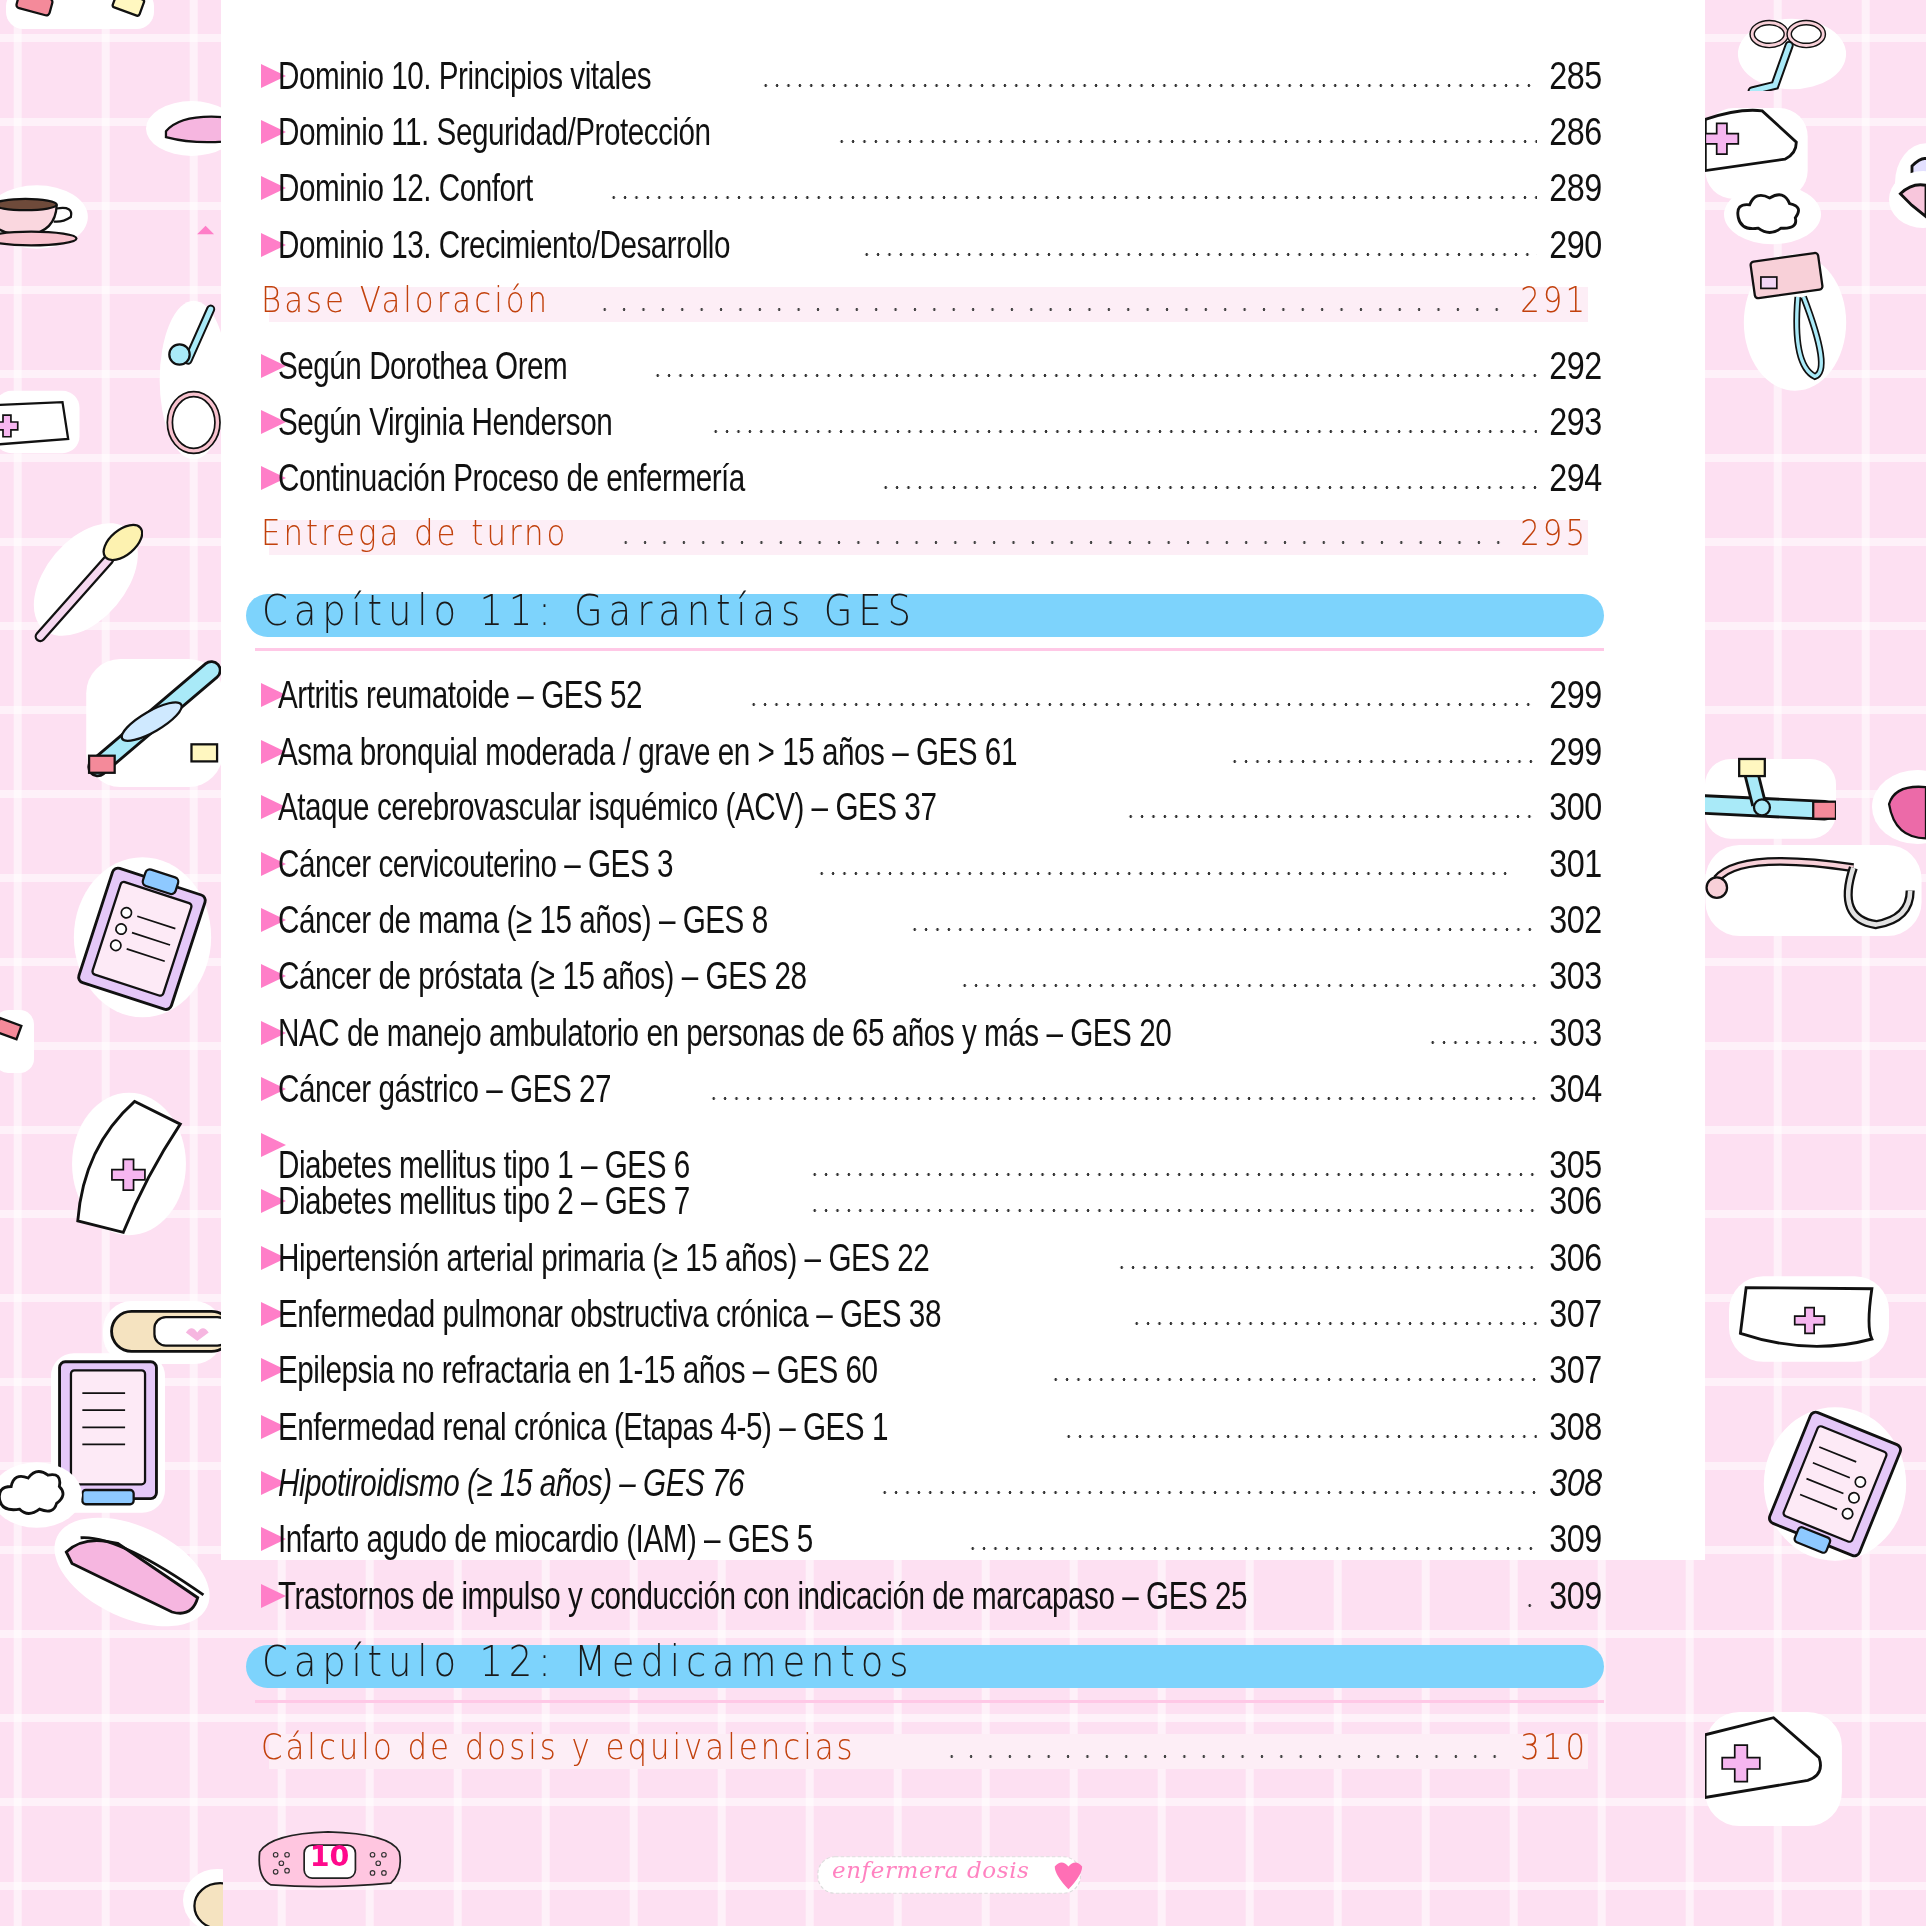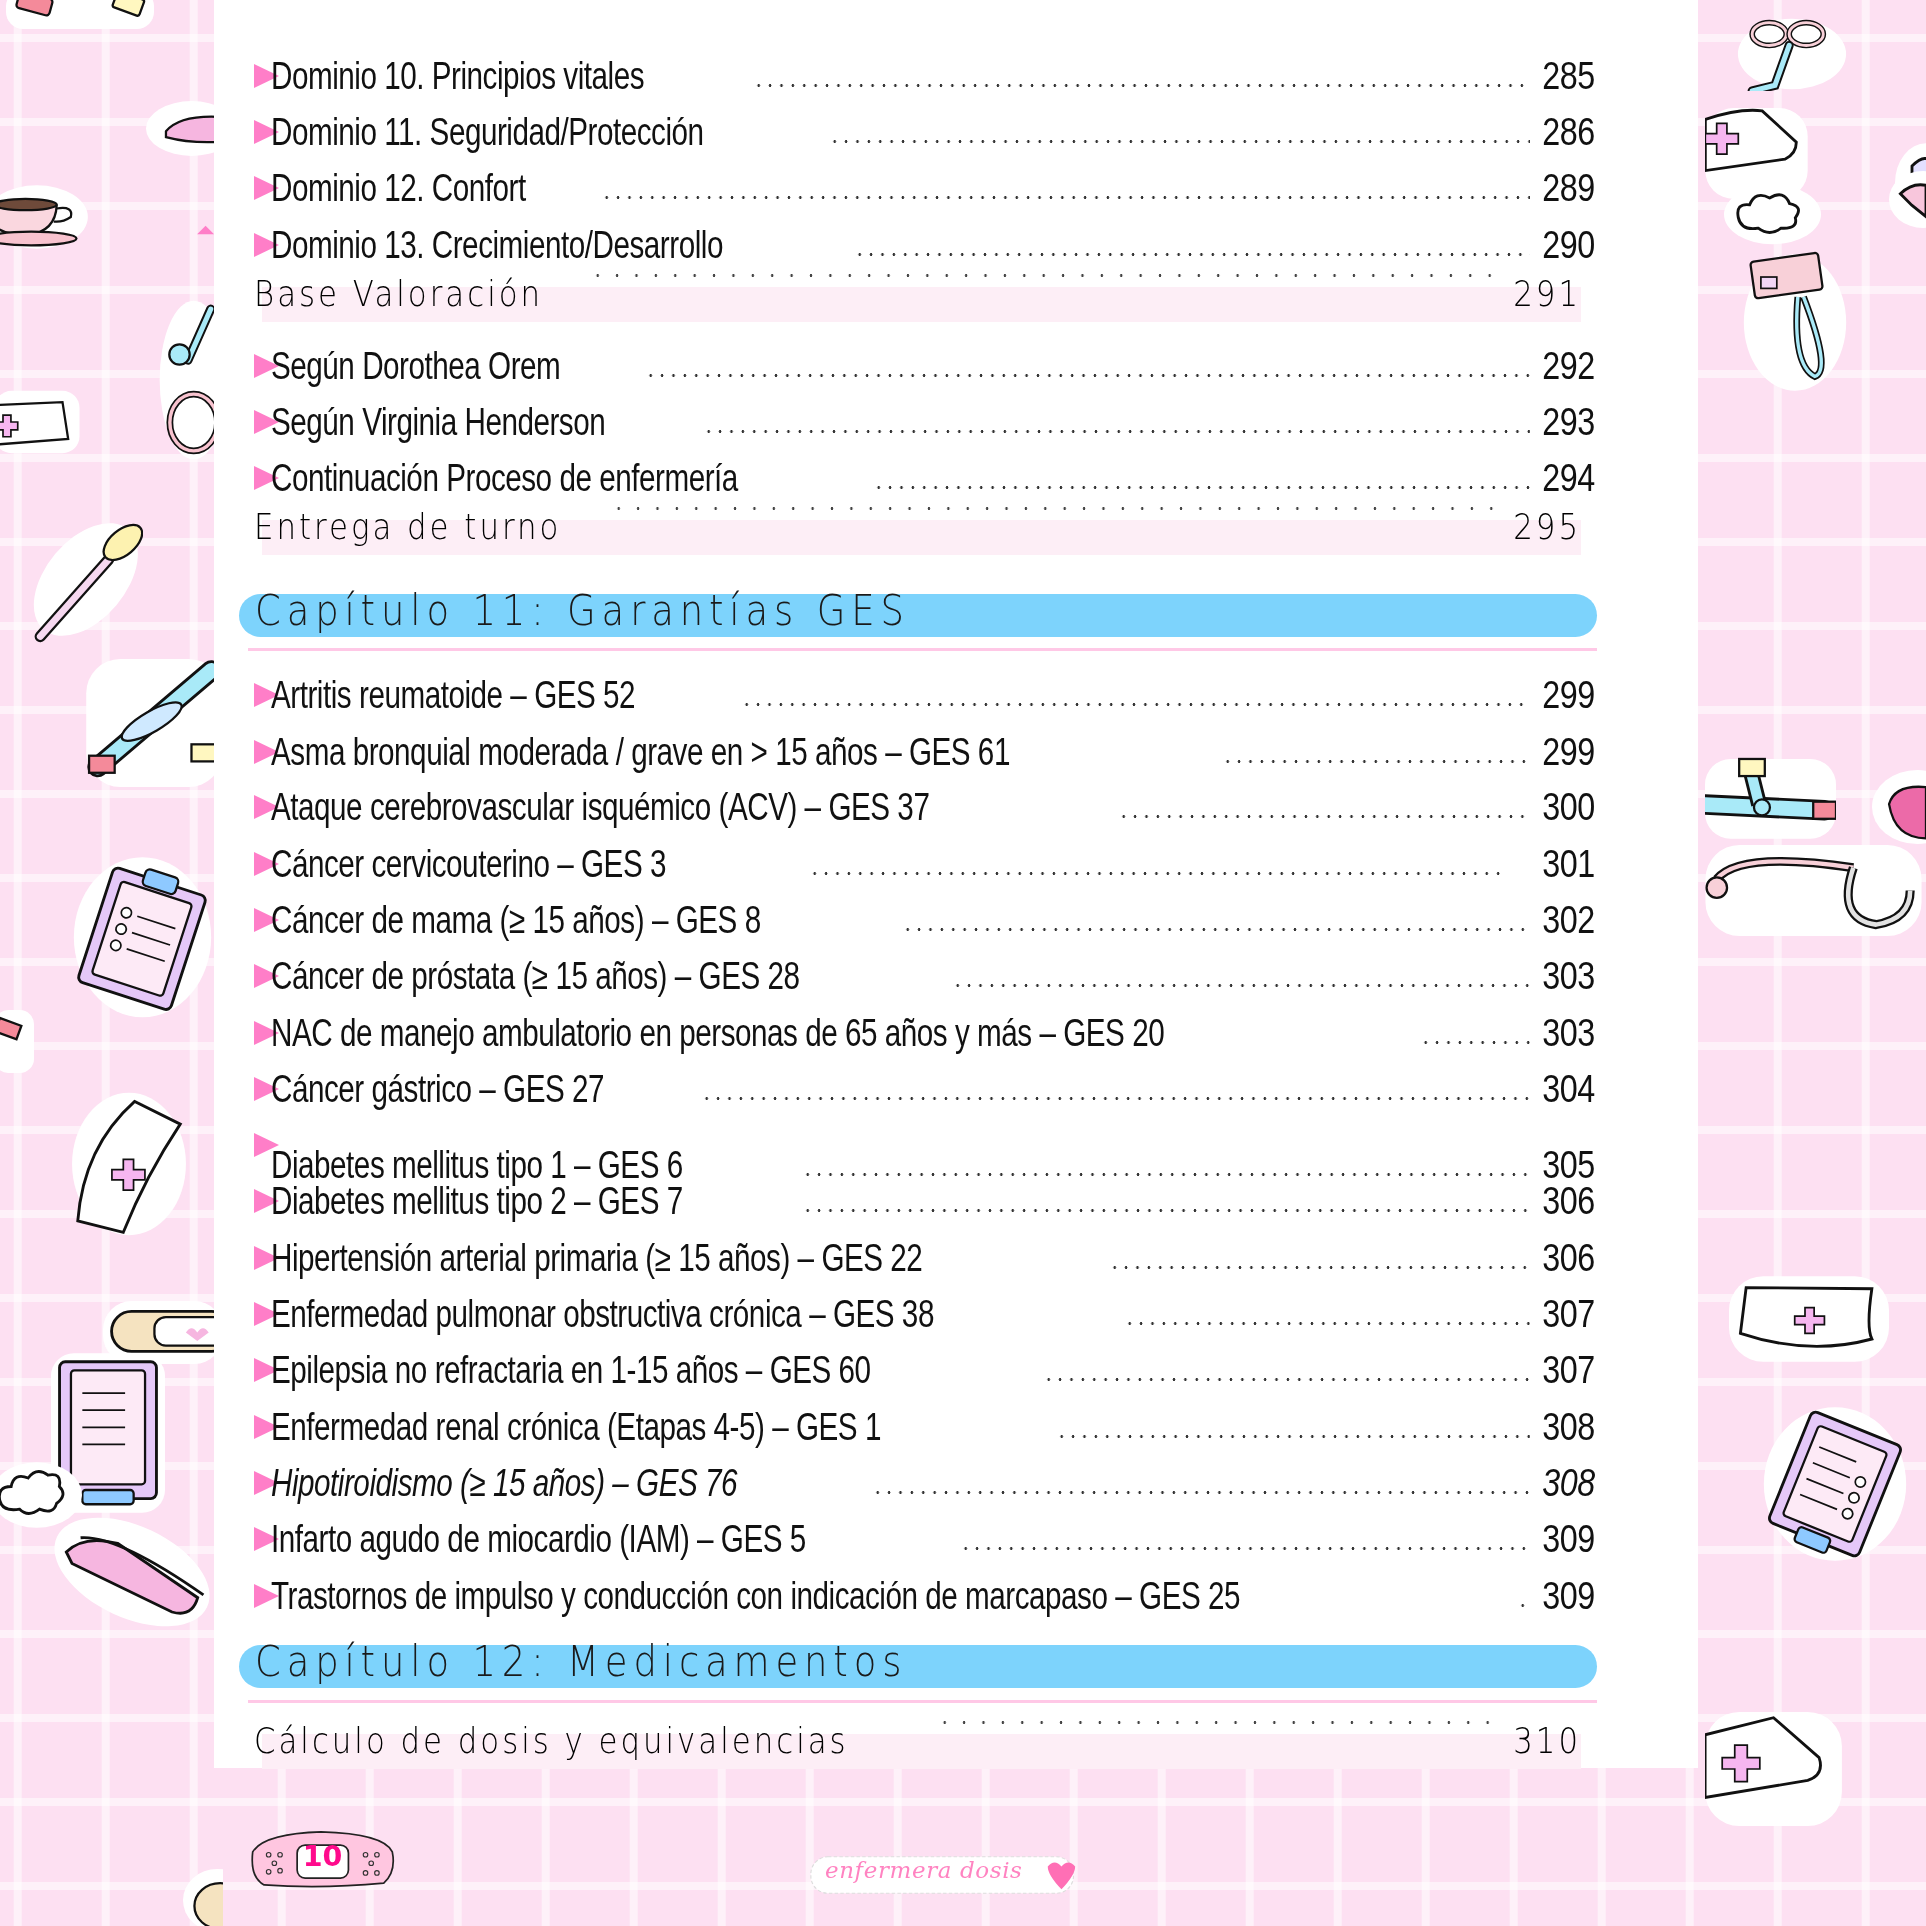--- a/index.html
+++ b/index.html
@@ -8,21 +8,21 @@
       background-color: #fde0f2;
       background-image:
         linear-gradient(to right, rgba(255,255,255,0.55) 8px, transparent 8px),
         linear-gradient(to bottom, rgba(255,255,255,0.55) 8px, transparent 8px);
       background-size: 88px 84px;
       background-position: 13.7px 34px;
       font-family: "Liberation Sans", sans-serif;
     }
     .sticker { position: absolute; }
     .panel {
-      position: absolute; left: 214px; top: 0; width: 1484px; height: 1768px;
+      position: absolute; left: 221px; top: 0; width: 1484px; height: 1560px;
       background: #ffffff;
     }
     .toc { position: absolute; left: 0; top: 0; width: 1484px; }
     .row {
       position: absolute; left: 40px; width: 1541px; height: 51px;
       display: flex; align-items: flex-end;
     }
     .row .arrow {
       width: 0; height: 0; border-top: 12.6px solid transparent; border-bottom: 12.6px solid transparent;
       border-left: 25px solid #ff7ec8; margin-right: 10.3px; margin-bottom: 10.3px; flex: none;
@@ -35,23 +35,23 @@
     }
     .item .lbl { white-space: nowrap; transform: scaleX(0.78); transform-origin: left bottom; display: inline-block; }
     .item .leader {
       flex: 1; height: 3.4px; margin: 0 3.4px 10.3px 3.4px;
       background-image: radial-gradient(circle, #333 1.3px, transparent 1.5px);
       background-size: 11.4px 3.4px; background-repeat: repeat-x;
     }
     .item .pg { white-space: nowrap; margin-bottom: 0; transform: scaleX(0.85); transform-origin: right bottom; display: inline-block; }
     .section {
       position: absolute; left: 40px; width: 1327px; height: 46px;
-      display: flex; 
+      display: flex; align-items: flex-end;
       font-family: "DejaVu Sans", sans-serif; font-weight: 300;
-      font-size: 35px; color: #000000; letter-spacing: 3.4px;
+      font-size: 35px; color: #c2410c; letter-spacing: 3.4px;
     }
     .section .band {
       position: absolute; left: 8px; right: 0; top: 12.6px; height: 35px; background: #fdeef6;
     }
     .section .lbl, .section .pg { position: relative; white-space: nowrap; transform: scaleX(0.88); display: inline-block; }
     .section .lbl { transform-origin: left bottom; }
     .section .pg { transform-origin: right bottom; }
     .section .leader {
       position: relative; flex: 1; height: 3.4px; margin: 0 5.7px 9px 5.7px;
       background-image: radial-gradient(circle, #444 1.3px, transparent 1.5px);

